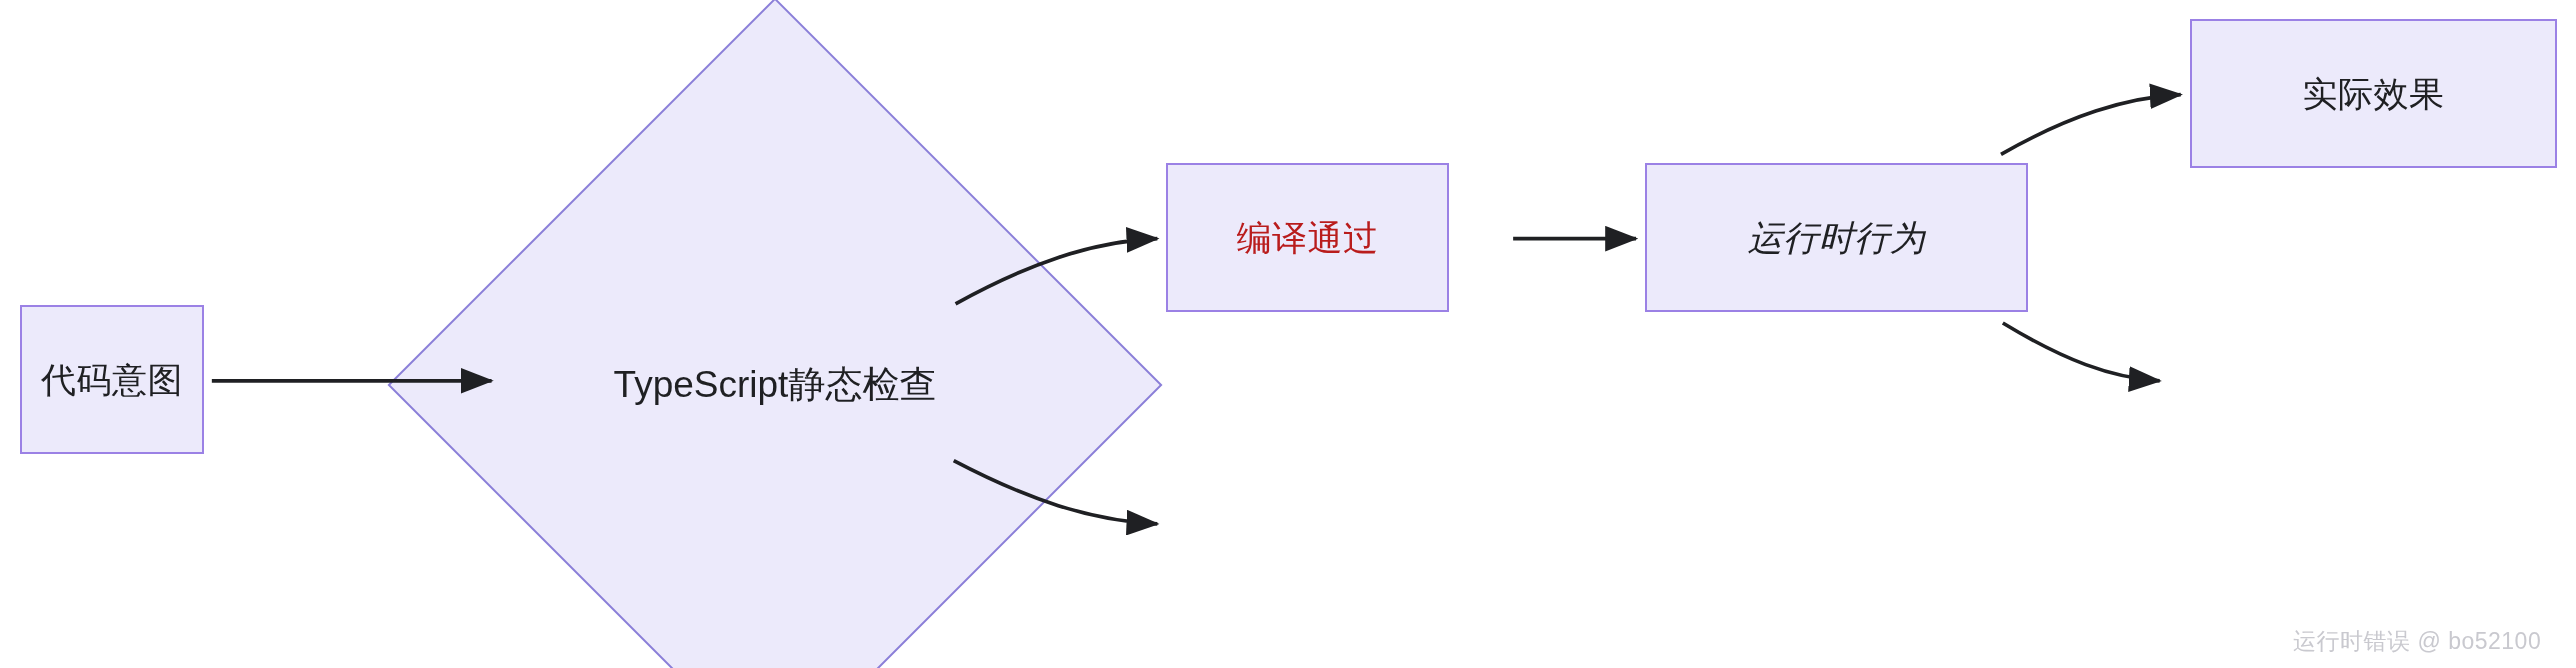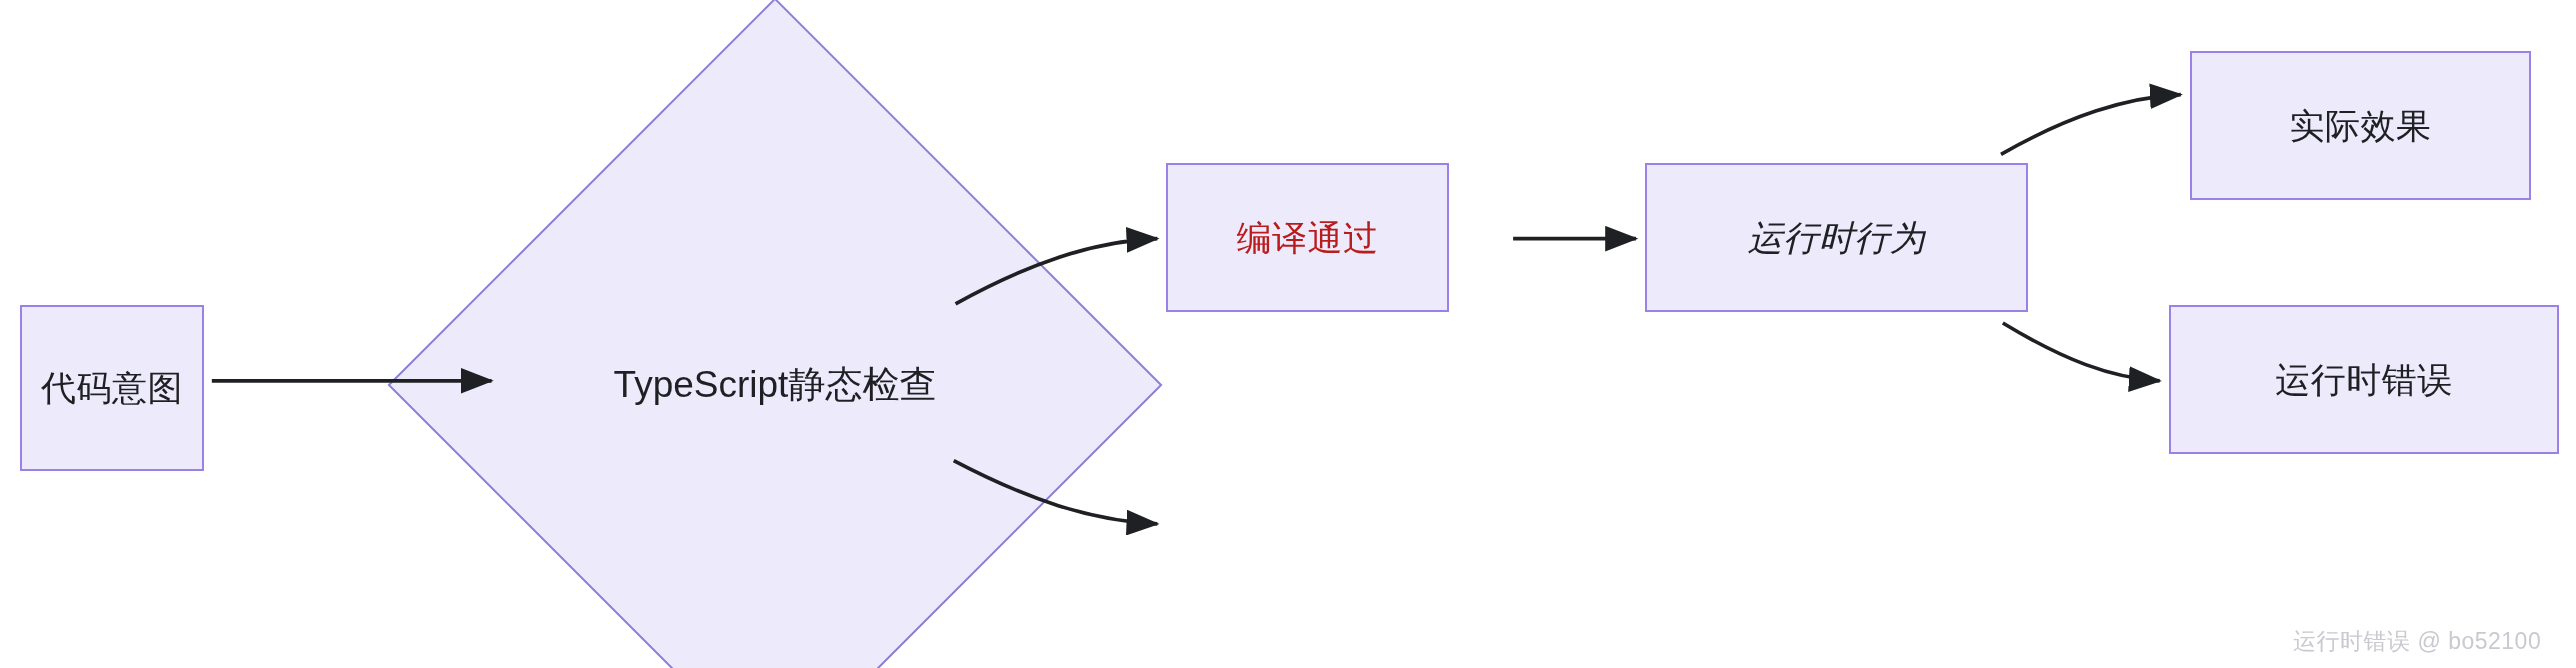--- a/index.html
+++ b/index.html
@@ -86,42 +86,39 @@
     <g id="edges-group" fill="none" stroke="#1f2023" stroke-width="4" marker-end="url(#arrowhead)">
         <path d="M 231 415 L 536 415" stroke-linecap="butt"></path>
         <path d="M 1042 331 C 1120 288 1190 263 1262 260" stroke-linecap="butt"></path>
         <path d="M 1040 502 C 1120 544 1190 568 1262 571" stroke-linecap="butt"></path>
         <path d="M 1650 260 L 1784 260" stroke-linecap="butt"></path>
         <path d="M 2182 168 C 2256 126 2318 106 2378 103" stroke-linecap="butt"></path>
         <path d="M 2184 352 C 2250 392 2302 412 2355 415" stroke-linecap="butt"></path>
       </g>
   </svg>
 
-  <div class="node" style="left: 20px; top: 305px; width: 184px; height: 166px; background: rgb(236, 234, 251); border-color: rgb(155, 129, 229); color: rgb(31, 32, 35);">
+  <div class="node" style="left: 20px; top: 305px; width: 184px; height: 149px; background: rgb(236, 234, 251); border-color: rgb(155, 129, 229); color: rgb(31, 32, 35);">
     <span>代码意图</span>
   </div>
 
   <div class="diamond-wrap" style="left: 501px; top: 111px; width: 548px; height: 548px; text-align: right;">
     <div class="diamond-shape" style="background: rgb(236, 234, 251); border-color: rgb(139, 127, 216);"></div>
     <div class="diamond-label" style="color: rgb(31, 32, 35);">TypeScript静态检查</div>
   </div>
 
   <div class="node" style="left: 1166px; top: 163px; width: 283px; height: 149px; background: rgb(236, 234, 251); border-color: rgb(155, 129, 229); color: #b91c1c;">
     <span>编译通过</span>
   </div>
 
 
   <div class="node" style="left: 1645px; top: 163px; width: 383px; height: 149px; background: rgb(236, 234, 251); border-color: rgb(155, 129, 229); color: rgb(31, 32, 35); font-style: italic;">
     <span>运行时行为</span>
   </div>
 
-  <div class="node" style="left: 2190px; top: 19px; width: 341px; height: 149px; background: rgb(236, 234, 251); border-color: rgb(155, 129, 229); color: rgb(31, 32, 35); margin-top: 32px;">
+  <div class="node" style="left: 2190px; top: 19px; width: 367px; height: 149px; background: rgb(236, 234, 251); border-color: rgb(155, 129, 229); color: rgb(31, 32, 35);">
     <span>实际效果</span>
   </div>
 
-  <div class="node" style="left: 2169px; top: 305px; width: 390px; height: 149px; background: rgb(236, 234, 251); border-color: rgb(155, 129, 229); color: rgb(31, 32, 35);">
-    <span>运行时错误</span>
-  </div>
 
   <div class="watermark" style="left: 2293px; top: 626px; color: rgb(201, 201, 207);">运行时错误 @ bo52100</div>
 
 </div>
 
 
 </body></html>

